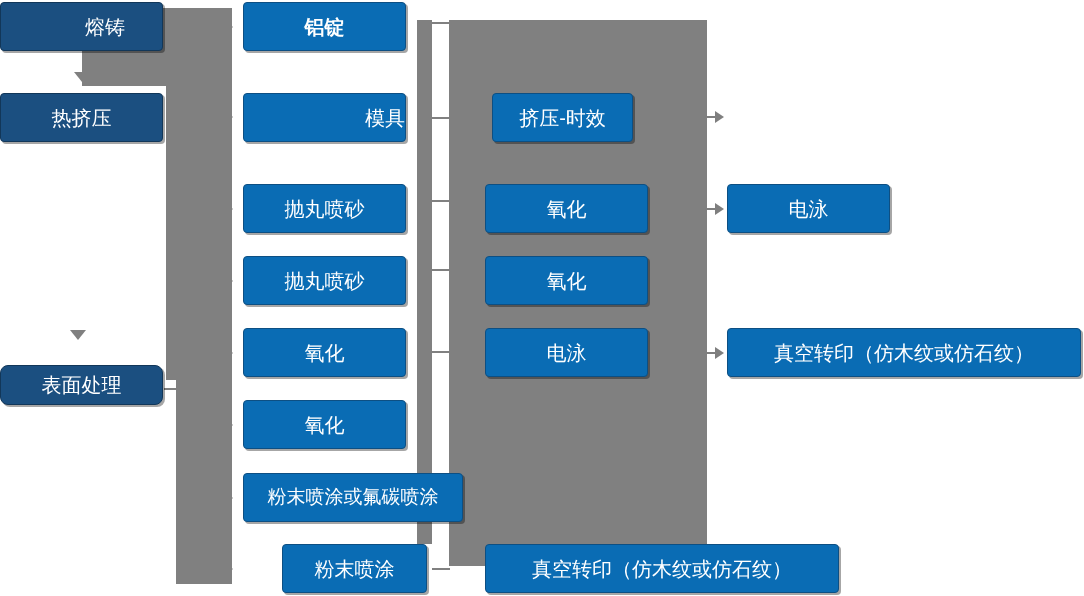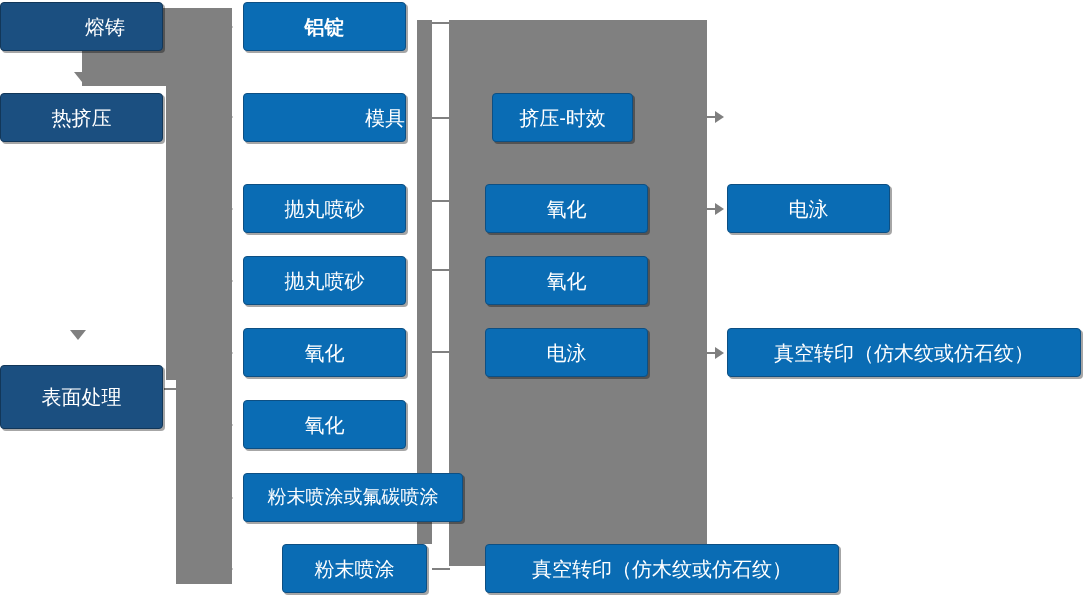--- a/index.html
+++ b/index.html
@@ -131,21 +131,21 @@
   </div>
 
   <div class="node dark fs20" style="left:0px; top:2px; width:163px; height:49px;padding-left:47px;">
     <span class="txt">熔铸</span>
   </div>
 
   <div class="node dark fs20" style="left:0px; top:93px; width:163px; height:49px;">
     <span class="txt">热挤压</span>
   </div>
 
-  <div class="node dark fs20" style="left:0px; top:365px; width:163px; height:64px;">
+  <div class="node dark fs20" style="left:0px; top:365px; width:163px; height:40px;border-radius:8px;">
     <span class="txt">表面处理</span>
   </div>
 
   <div class="node bright fs20" style="left:243px; top:2px; width:163px; height:49px;font-weight:bold;">
     <span class="txt">铝锭</span>
   </div>
 
   <div class="node bright fs20" style="left:243px; top:93px; width:163px; height:49px;justify-content:flex-end;">
     <span class="txt">模具</span>
   </div>

